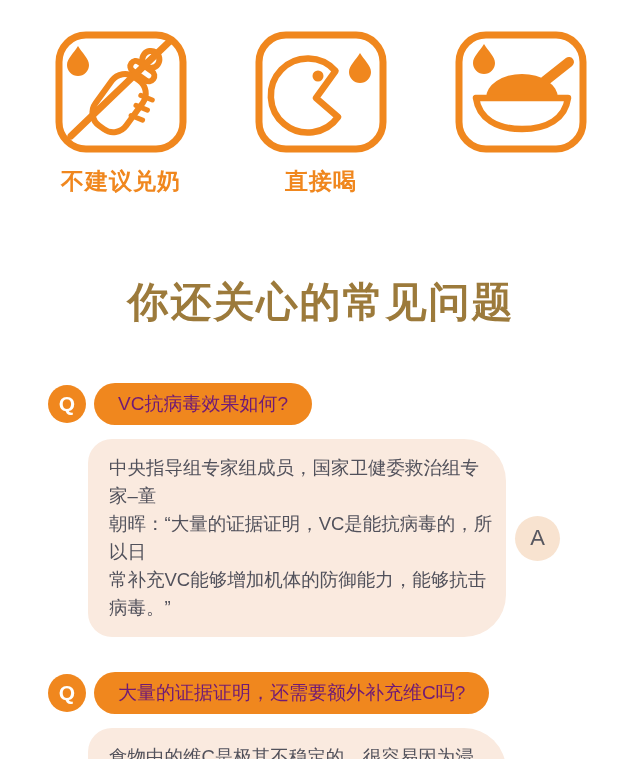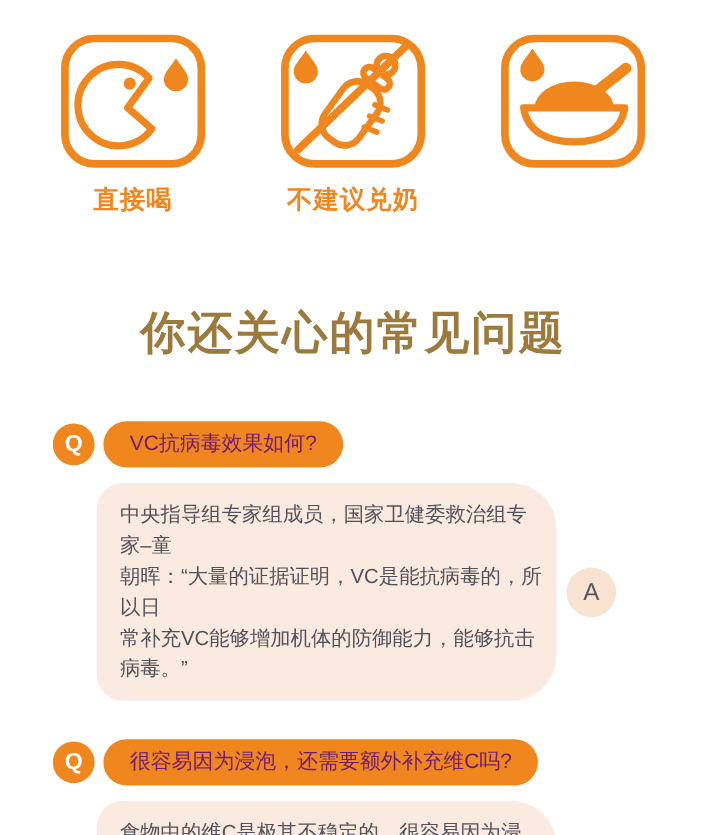--- a/index.html
+++ b/index.html
@@ -58,43 +58,43 @@
 <body>
 
 <div>
 
   <section class="icons-row">
 
     <div class="icon-col">
       <div class="icon-square">
         <svg viewBox="0 0 132 122" fill="none">
           <rect x="4" y="4" width="124" height="114" rx="27" stroke="currentColor" stroke-width="7"></rect>
-          <path d="M 80.5 40 A 37 37 0 1 0 83 86 L 61 67 Z" stroke="currentColor" stroke-width="6.5" stroke-linejoin="round" stroke-linecap="round"></path>
-          <circle cx="63" cy="45" r="5.5" fill="currentColor"></circle>
-          <path d="M105 22 C101 29 94 34.5 94 41 a11 11 0 0 0 22 0 C116 34.5 109 29 105 22 Z" fill="currentColor"></path>
-        </svg>
-      </div>
-      <div class="icon-label">直接喝</div>
-    </div>
-
-    <div class="icon-col">
-      <div class="icon-square">
-        <svg viewBox="0 0 132 122" fill="none">
-          <rect x="4" y="4" width="124" height="114" rx="27" stroke="currentColor" stroke-width="7"></rect>
           <path d="M23 15 C19 22 12 27.5 12 34 a11 11 0 0 0 22 0 C34 27.5 27 22 23 15 Z" fill="currentColor"></path>
           <g transform="rotate(36 70 64)" stroke="currentColor" stroke-width="6">
             <circle cx="70" cy="20" r="8.5"></circle>
             <rect x="56.5" y="29" width="27" height="11" rx="5.5"></rect>
             <rect x="51" y="44" width="38" height="60" rx="16"></rect>
             <path d="M83 55 l12 -3 M85 66 l12 -3 M87 77 l12 -3" stroke-width="5" stroke-linecap="round"></path>
           </g>
           <line x1="114" y1="11" x2="16" y2="105" stroke="currentColor" stroke-width="7" stroke-linecap="round"></line>
         </svg>
       </div>
       <div class="icon-label">不建议兑奶</div>
+    </div>
+
+    <div class="icon-col">
+      <div class="icon-square">
+        <svg viewBox="0 0 132 122" fill="none">
+          <rect x="4" y="4" width="124" height="114" rx="27" stroke="currentColor" stroke-width="7"></rect>
+          <path d="M 80.5 40 A 37 37 0 1 0 83 86 L 61 67 Z" stroke="currentColor" stroke-width="6.5" stroke-linejoin="round" stroke-linecap="round"></path>
+          <circle cx="63" cy="45" r="5.5" fill="currentColor"></circle>
+          <path d="M105 22 C101 29 94 34.5 94 41 a11 11 0 0 0 22 0 C116 34.5 109 29 105 22 Z" fill="currentColor"></path>
+        </svg>
+      </div>
+      <div class="icon-label">直接喝</div>
     </div>
 
     <div class="icon-col">
       <div class="icon-square">
         <svg viewBox="0 0 132 122" fill="none">
           <rect x="4" y="4" width="124" height="114" rx="27" stroke="currentColor" stroke-width="7"></rect>
           <path d="M29 13 C25 20 18 25.5 18 32 a11 11 0 0 0 22 0 C40 25.5 33 20 29 13 Z" fill="currentColor"></path>
           <line x1="90" y1="50" x2="114" y2="31" stroke="currentColor" stroke-width="10" stroke-linecap="round"></line>
           <path d="M31 67 a36 24 0 0 1 72 0 z" fill="currentColor"></path>
           <path d="M21 67 h92 c-3 21 -21 31 -46 31 c-25 0 -43 -10 -46 -31 z" fill="#ffffff" stroke="currentColor" stroke-width="6.5" stroke-linejoin="round"></path>
@@ -114,21 +114,21 @@
     </div>
     <div class="a-row">
       <div class="a-bubble">中央指导组专家组成员，国家卫健委救治组专家–童
 朝晖：“大量的证据证明，VC是能抗病毒的，所以日
 常补充VC能够增加机体的防御能力，能够抗击病毒。”</div>
       <div class="a-badge">A</div>
     </div>
 
     <div class="q-row second">
       <div class="q-badge">Q</div>
-      <div class="q-pill">很容易因为浸泡，还需要额外补充维C吗?</div>
+      <div class="q-pill">大量的证据证明，还需要额外补充维C吗?</div>
     </div>
     <div class="a-row">
       <div class="a-bubble">食物中的维C是极其不稳定的，很容易因为浸泡、高
 温烹饪、储存过久而遭到破坏或流失，仅靠食物补充
 很难满足宝宝日常对维C的需要。</div>
 
     </div>
 
   </section>
 

